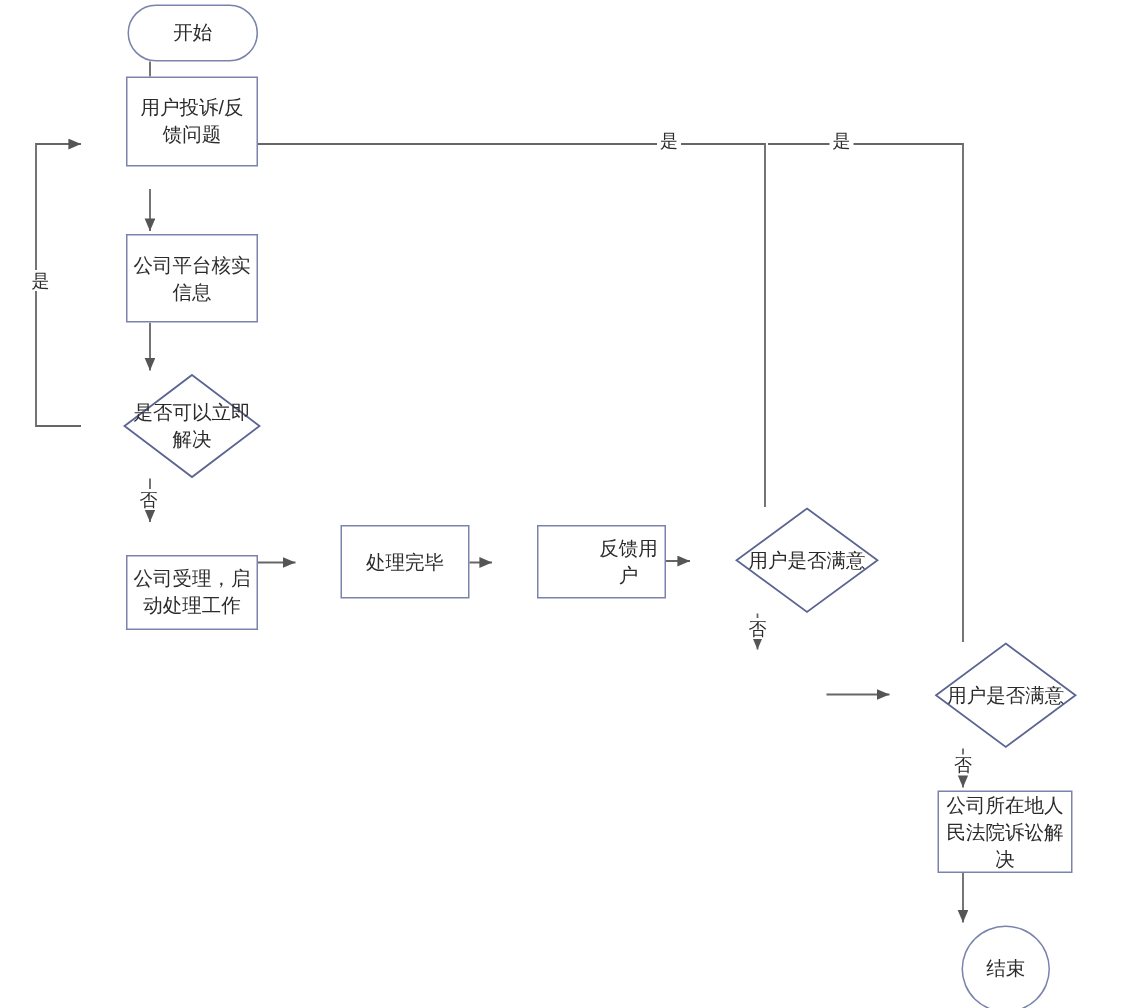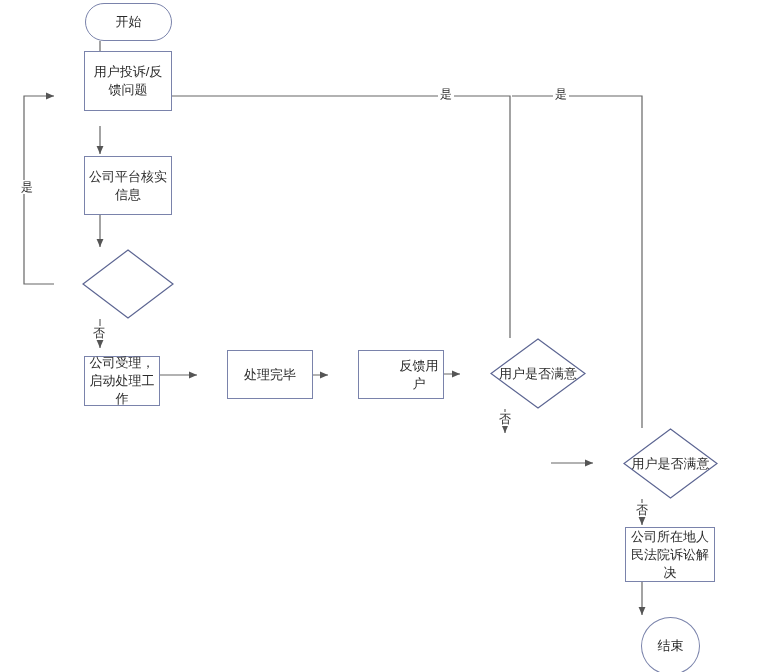--- a/index.html
+++ b/index.html
@@ -126,23 +126,24 @@
   </div>
 
   <div class="node" style="left:56px; top:156px; width:88px; height:59px;">
     <span>公司平台核实信息</span>
   </div>
 
   <div class="node decision" style="left:54px; top:249px; width:92px; height:70px;">
     <svg class="dshape" viewBox="0 0 92 70" preserveAspectRatio="none">
       <polygon points="46,1 91,35 46,69 1,35" fill="#ffffff" stroke="#5c6592" stroke-width="1.2"></polygon>
     </svg>
+    <span>是否可以立即解决</span>
   </div>
 
-  <div class="node" style="left:56px; top:356px; width:76px; height:50px;">
+  <div class="node" style="left:56px; top:370px; width:88px; height:50px;">
     <span>公司受理，启动处理工作</span>
   </div>
 
   <div class="node" style="left:199px; top:350px; width:86px; height:49px;">
     <span>处理完毕</span>
   </div>
 
   <div class="node" style="left:330px; top:350px; width:86px; height:49px;padding-left:40px;">
     <span>反馈用户</span>
   </div>

